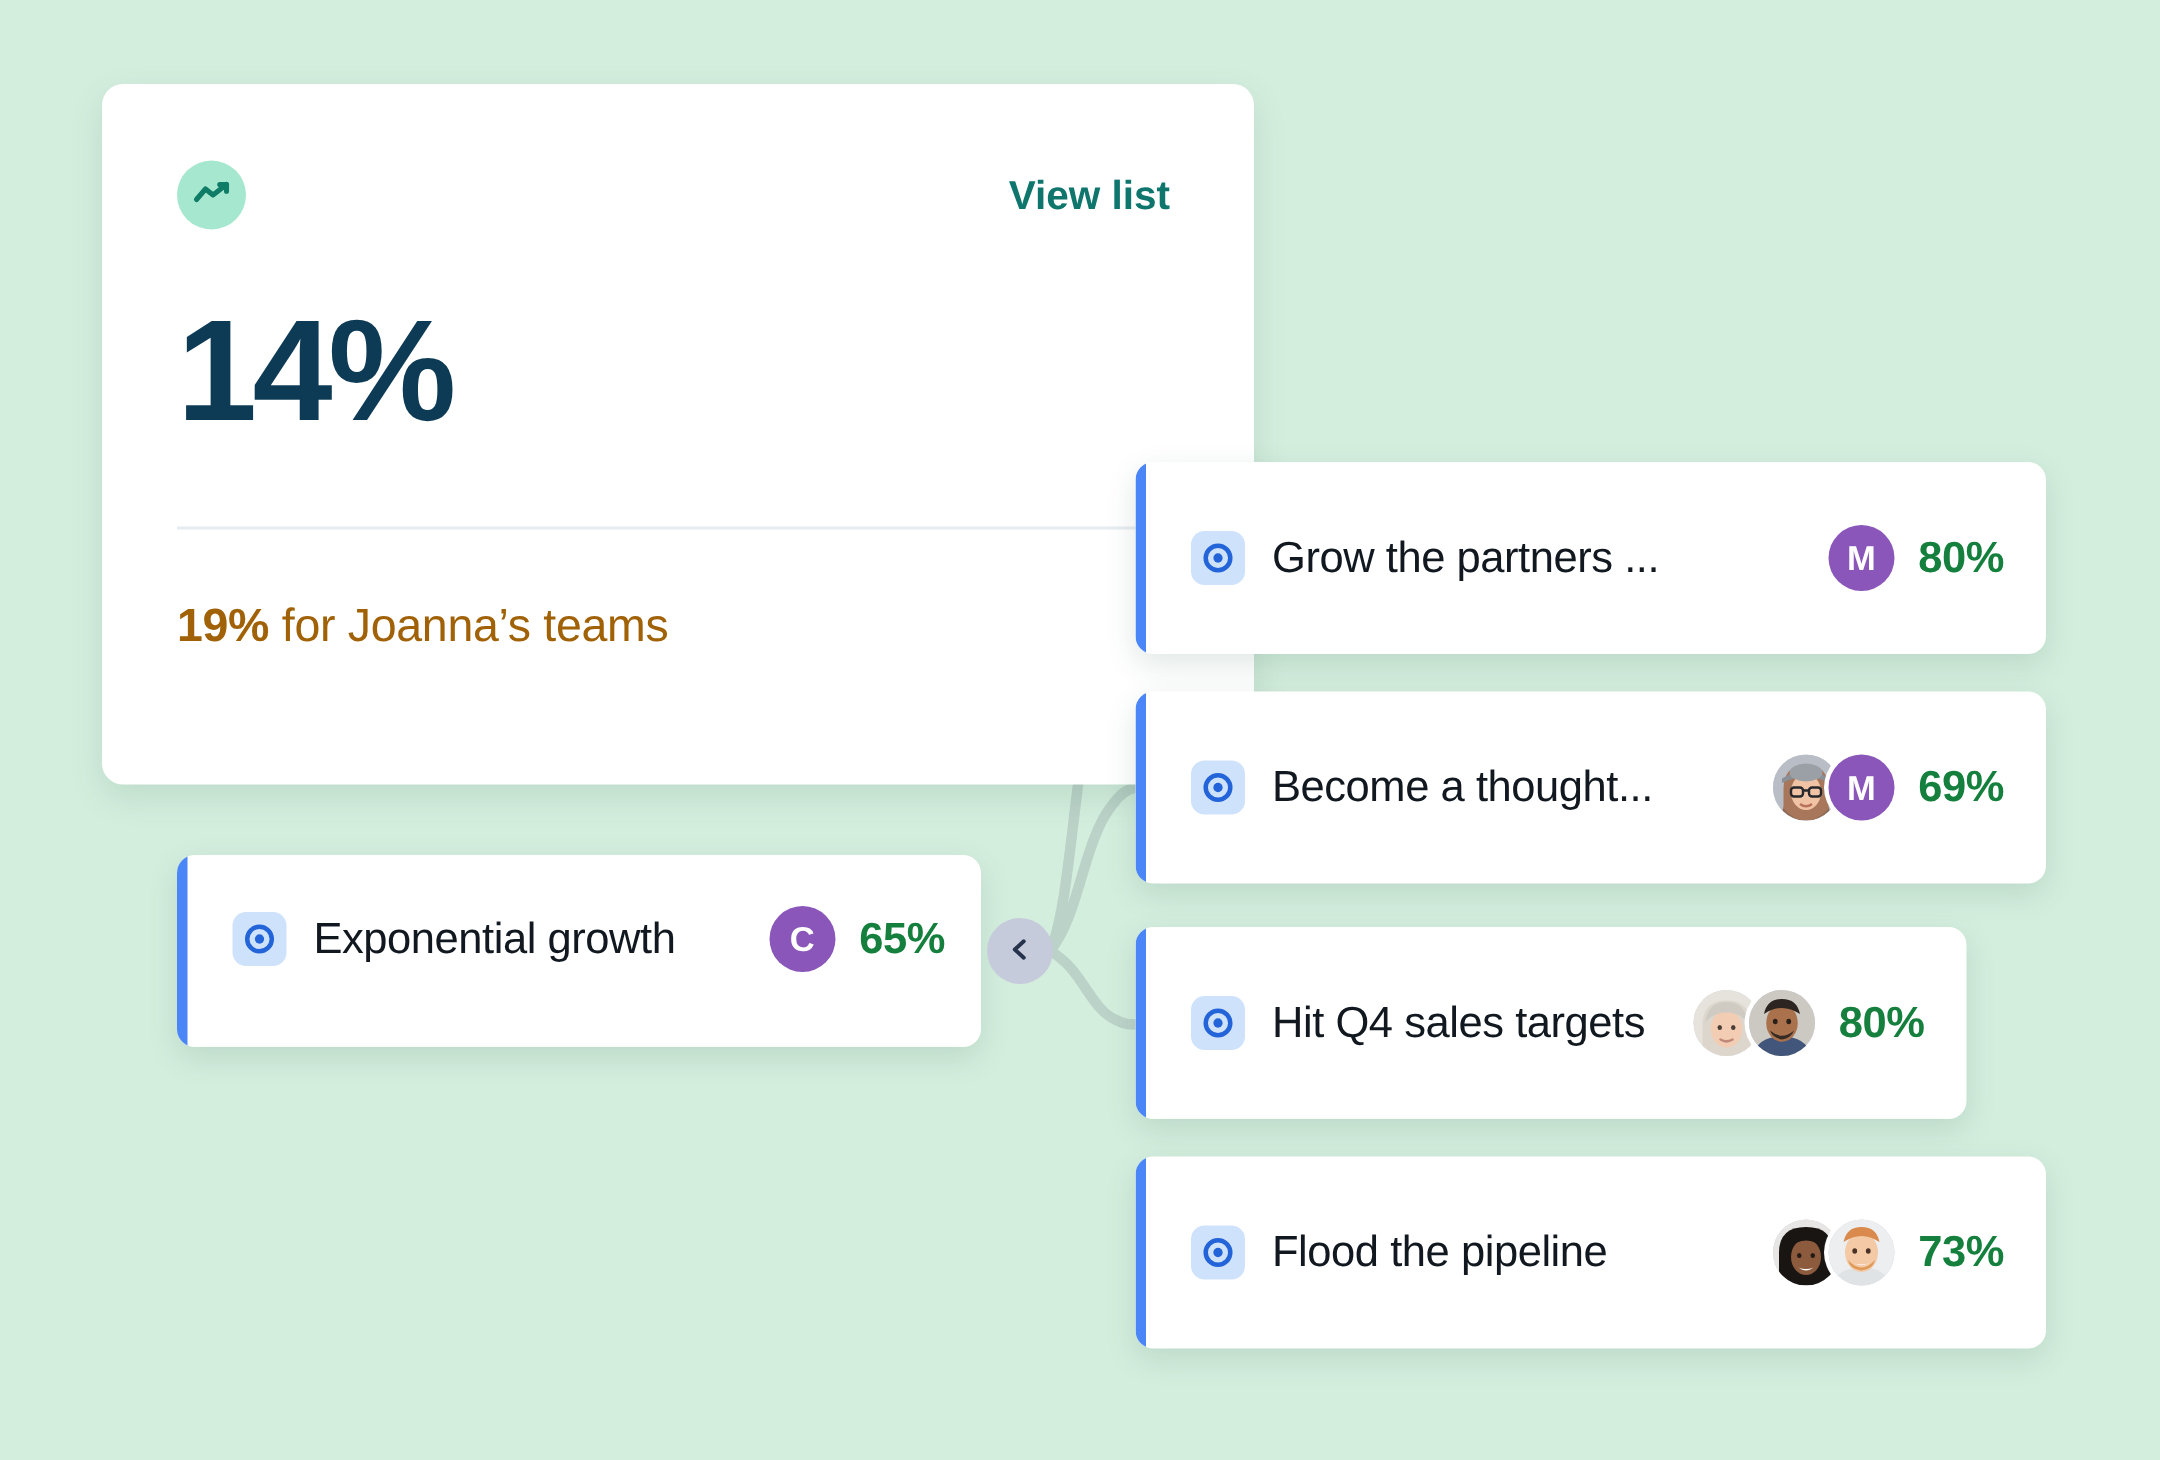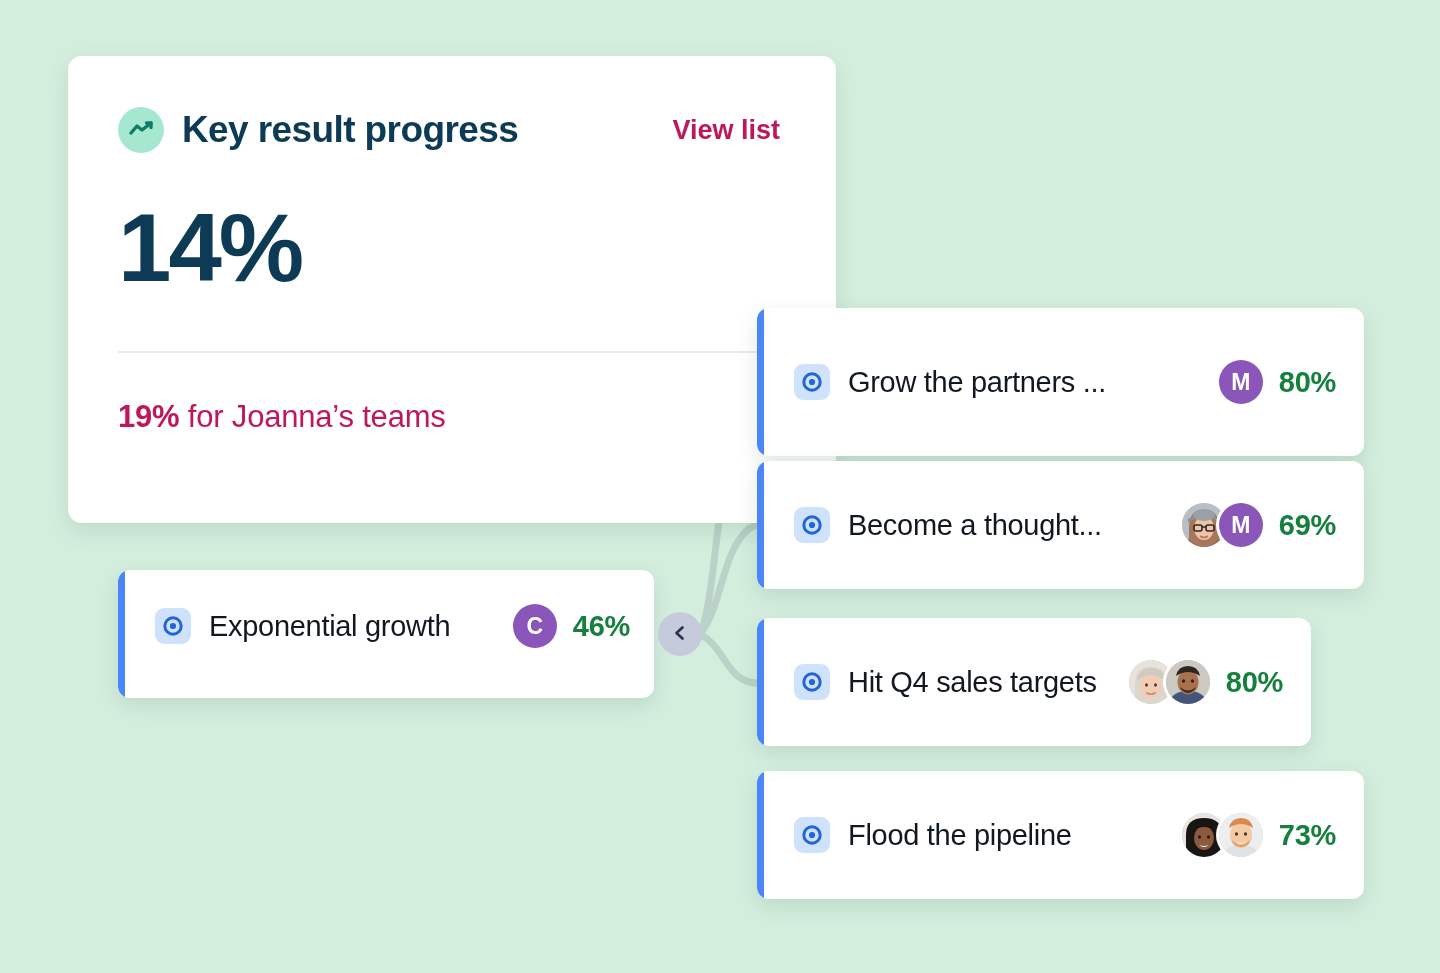--- a/index.html
+++ b/index.html
@@ -70,21 +70,21 @@
     font-weight: bold;
     color: #0d3b55;
     letter-spacing: -0.6px;
     white-space: nowrap;
   }
 
   #view-list-link {
     margin-left: auto;
     font-size: 27px;
     font-weight: bold;
-    color: #be185d;
+    color: #0f766e;
     text-decoration: none;
     cursor: pointer;
     white-space: nowrap;
     padding-right: 4px;
   }
 
   #big-percent {
     margin-top: 44px;
     font-size: 96px;
     line-height: 1;
@@ -107,21 +107,21 @@
   .stat-line {
     font-size: 31px;
     line-height: 1.78;
     white-space: nowrap;
     letter-spacing: -0.2px;
   }
 
   .stat-line .val { font-weight: bold; }
 
   .stat-company { color: #1e4259; }
-  .stat-teams   { color: #be185d; }
+  .stat-teams   { color: #a16207; }
 
   
   .goal-card {
     position: absolute;
     background: #ffffff;
     border-radius: 12px;
     box-shadow: 0 7px 20px rgba(40, 90, 70, 0.14);
     display: flex;
     align-items: center;
     overflow: hidden;
@@ -200,21 +200,21 @@
   .goal-pct {
     margin-left: 16px;
     font-size: 29px;
     font-weight: bold;
     color: #15803d;
     white-space: nowrap;
     letter-spacing: -0.3px;
   }
 
   
-  #goal-card-0 { left: 757px; top: 308px; width: 607px; height: 148px; justify-content: center; }
+  #goal-card-0 { left: 757px; top: 308px; width: 607px; height: 128px; justify-content: center; }
   #goal-card-1 { left: 757px; top: 461px; width: 607px; height: 128px; }
   #goal-card-2 { left: 757px; top: 618px; width: 554px; height: 128px; }
   #goal-card-3 { left: 757px; top: 771px; width: 607px; height: 128px; }
 
   #goal-card-left {
     left: 118px; top: 570px; width: 536px; height: 128px;
     z-index: 5;
   }
   #goal-card-left .goal-inner { padding: 0 24px 16px 30px; }
   #goal-card-left .goal-right { padding-left: 22px; }
@@ -251,21 +251,20 @@
 
   <div id="summary-card">
 
     <div class="card-header">
       <span class="trend-badge">
         <svg width="26" height="26" viewBox="0 0 26 26" xmlns="http://www.w3.org/2000/svg">
           <path d="M3 16 L9 9 L14 13 L23 6" fill="none" stroke="#0e7c66" stroke-width="3.4" stroke-linecap="round" stroke-linejoin="round"></path>
           <path d="M18.5 6 L23 6 L23 10.5" fill="none" stroke="#0e7c66" stroke-width="3.4" stroke-linecap="round" stroke-linejoin="round"></path>
         </svg>
       </span>
-      <span id="summary-title">Key result progress</span>
       <a id="view-list-link">View list</a>
     </div>
 
     <div id="big-percent">14%</div>
 
     <div id="summary-divider"></div>
 
     <div class="stats">
       <div class="stat-line stat-teams">
         <span class="val">19%</span><span> for Joanna’s teams</span>
@@ -280,21 +279,21 @@
         <svg width="22" height="22" viewBox="0 0 22 22" xmlns="http://www.w3.org/2000/svg">
           <circle cx="11" cy="11" r="8.2" fill="none" stroke="#2464d9" stroke-width="3"></circle>
           <circle cx="11" cy="11" r="3.1" fill="#2464d9"></circle>
         </svg>
       </span>
       <span class="goal-label">Exponential growth</span>
       <span class="goal-right">
         <span class="avatars">
           <span class="avatar initial">C</span>
         </span>
-        <span class="goal-pct">46%</span>
+        <span class="goal-pct">65%</span>
       </span>
     </div>
   </div>
 
   <button id="collapse-toggle">
     <span>
       <svg width="18" height="18" viewBox="0 0 18 18" xmlns="http://www.w3.org/2000/svg">
         <path d="M11.5 3.5 L5.5 9 L11.5 14.5" fill="none" stroke="#26334d" stroke-width="2.6" stroke-linecap="round" stroke-linejoin="round"></path>
       </svg>
     </span>

